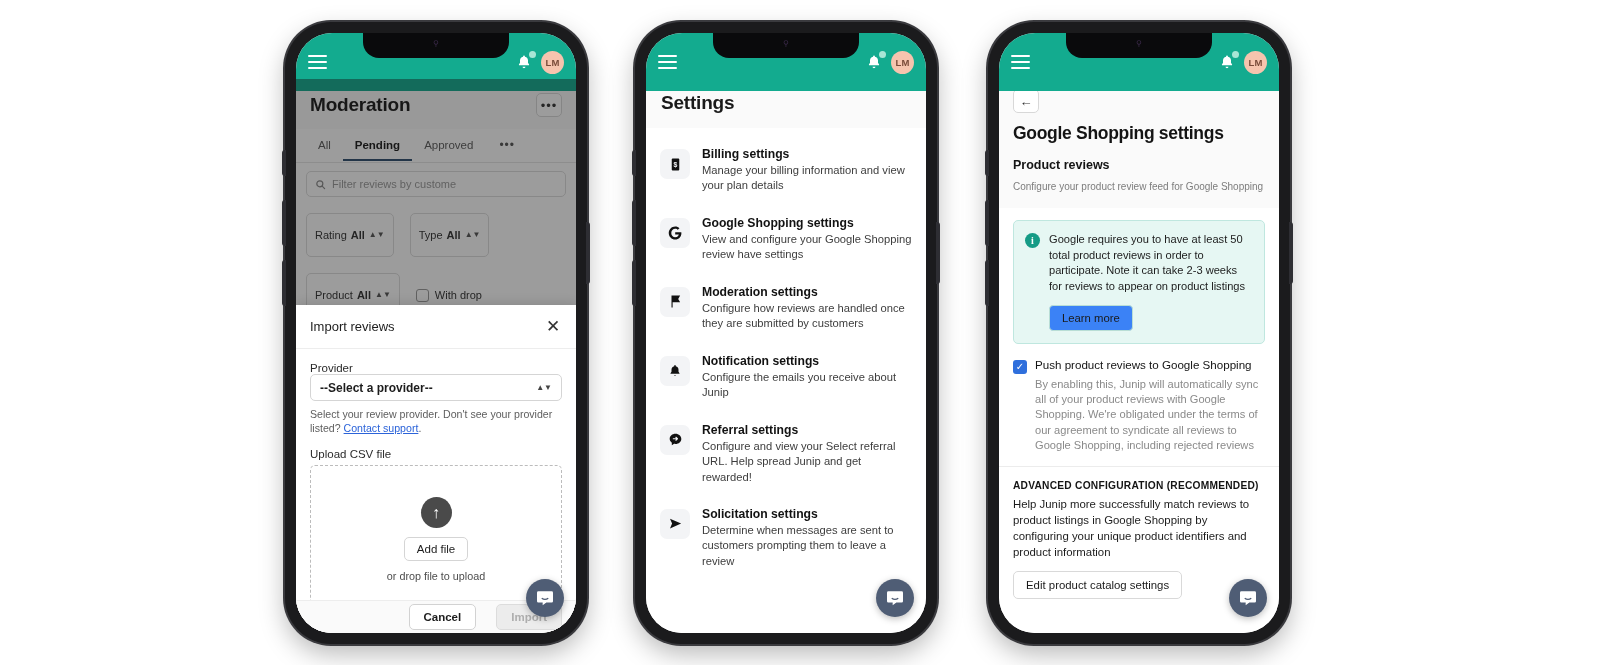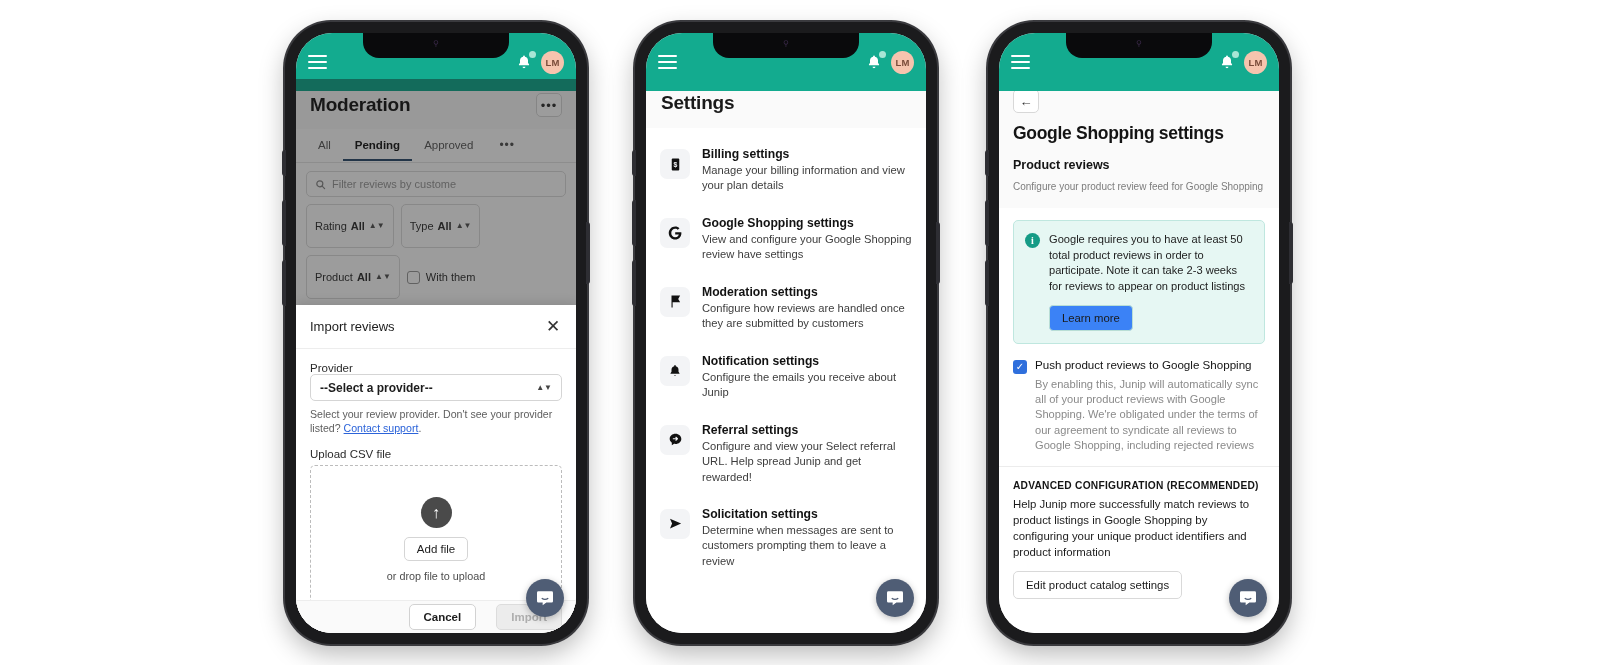--- a/index.html
+++ b/index.html
@@ -98,21 +98,21 @@
   .tabs {
     display:flex; align-items:center; gap:0; padding: 0 10px;
     border-bottom:1px solid #e6e6e6; background:#fff;
   }
   .tab {
     padding: 9px 12px 8px 12px; font-size:11.5px; color:#5c5c5c;
     border-bottom: 2px solid transparent; white-space:nowrap;
   }
   .tab.active { color:#1a1a1a; font-weight:bold; border-bottom-color:#2f4f6f; }
   .tab.dots { color:#555; letter-spacing:1px; font-size:12px; padding-left:14px;}
-  .filters { padding: 8px 10px; display:flex; flex-wrap:wrap; gap:7px; background:#fff;text-align:center; }
+  .filters { padding: 8px 10px; display:flex; flex-wrap:wrap; gap:16px; background:#fff;text-align:center; }
   .f-input {
     flex: 1 1 175px; height:26px; border:1px solid #dcdcdc; border-radius:5px;
     display:flex; align-items:center; gap:6px; padding:0 8px; background:#fff;
     font-size:11px; color:#9a9a9a; overflow:hidden; white-space:nowrap;
   }
   .f-sel {
     height:44px; border:1px solid #dcdcdc; border-radius:5px;
     display:flex; align-items:center; gap:4px; padding:0 8px; background:#fff;
     font-size:11px; color:#333; white-space:nowrap;
   }
@@ -308,21 +308,21 @@
             <b>All</b>
             <span class="caret">▲▼</span>
           </div>
           <div class="f-sel">
             <span>Product</span>
             <b>All</b>
             <span class="caret">▲▼</span>
           </div>
           <div class="f-check">
             <span class="cbox"></span>
-            <span>With them</span>
+            <span>With drop</span>
           </div>
         </div>
 
         <div class="scrim"></div>
 
         <div class="sheet">
           <div class="sheet-head">
             <div class="sheet-title">Import reviews</div>
             <div class="x-btn">✕</div>
           </div>

